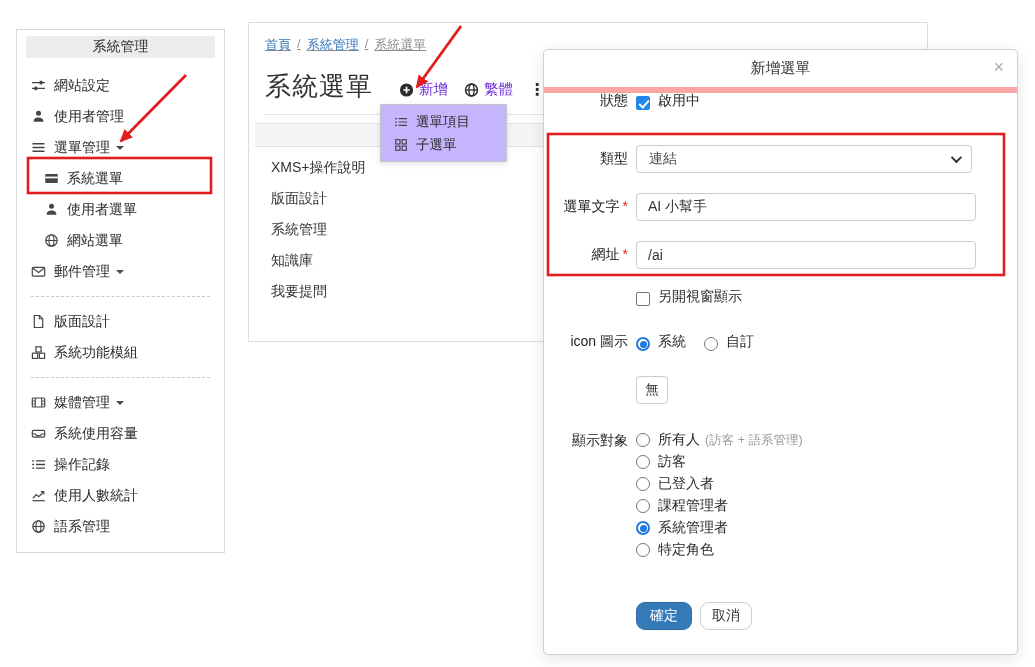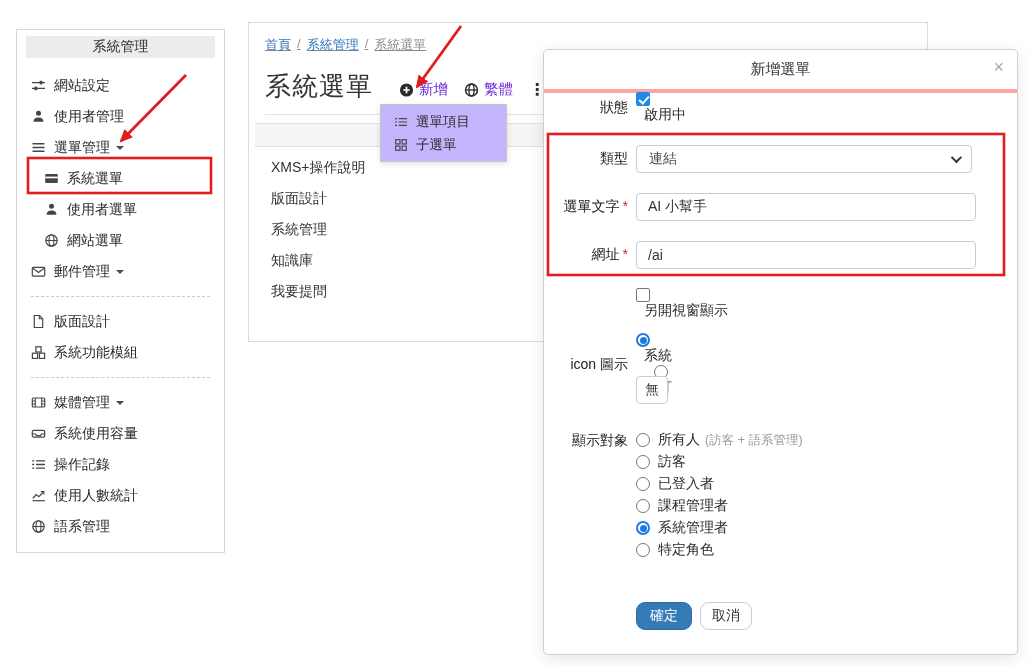--- a/index.html
+++ b/index.html
@@ -35,27 +35,27 @@
   .table-head { height:24px; background:#f5f5f5; border-top:1px solid #e2e2e2; border-bottom:1px solid #e2e2e2; margin:8px -10px 0 -10px; }
   .row-list { padding:5px 0 0 6px; }
   .row-item { line-height:31px; font-size:14px; color:#333; cursor:pointer; }
 
   
   .dropdown { position:absolute; left:380px; top:104px; width:127px; background:#c4b5fd; border:1px solid #c6c6c6; box-shadow:0 2px 6px rgba(0,0,0,.12); padding:5px 0; z-index:30; }
   .dropdown-item { display:flex; align-items:center; gap:8px; height:23px; padding:0 12px; font-size:13.5px; color:#2b2b2b; cursor:pointer; }
 
   
   .modal { position:absolute; left:543px; top:49px; width:475px; height:606px; background:#fff; border:1px solid #cfcfcf; border-radius:5px; box-shadow:0 4px 16px rgba(0,0,0,.10); z-index:20; }
-  .modal-header { position:relative; height:43px; border-bottom:4px solid #fca5a5; display:flex; align-items:center; justify-content:center;text-align:right; }
+  .modal-header { position:relative; height:43px; border-bottom:6px solid #fca5a5; display:flex; align-items:center; justify-content:center;text-align:right; }
   .modal-title { font-size:15px; color:#333; }
   .modal-close { position:absolute; right:13px; top:8px; font-size:18px; color:#a9a9a9; cursor:pointer; line-height:1; }
   .mrow { position:absolute; left:0; display:flex; align-items:center; width:100%; }
   .mlabel { width:84px; margin-right:8px; text-align:right; font-size:14px; color:#212121; flex:0 0 auto; }
   .req { color:#e11d1d; margin-left:3px; }
-  .mcontrol { display:flex; align-items:flex-start;flex-direction:column; }
+  .mcontrol { display:flex; align-items:flex-end; }
   .select-box { width:336px; height:28px; border:1px solid #c8cdd2; border-radius:4px; background:#fff; display:flex; align-items:center; justify-content:space-between; padding:0 12px; font-size:14px; color:#4a4a4a; cursor:pointer; }
   .chev { width:8px; height:8px; border-right:2px solid #333; border-bottom:2px solid #333; transform:rotate(45deg) translateY(-2px); }
   .text-input { width:340px; height:28px; border:1px solid #c8cdd2; border-radius:4px; padding:0 11px; font-size:14px; color:#333; font-family:"Liberation Sans","DejaVu Sans",sans-serif; outline:none; }
   .cb { width:14px; height:14px; border:1px solid #767676; border-radius:2px; background:#fff; position:relative; flex:0 0 auto; cursor:pointer; }
   .cb.checked { background:#2187e8; border-color:#2187e8; }
   .cb.checked::after { content:""; position:absolute; left:4px; top:1px; width:4px; height:8px; border:solid #fff; border-width:0 2px 2px 0; transform:rotate(42deg); }
   .radio { width:14px; height:14px; border:1px solid #757575; border-radius:50%; background:#fff; flex:0 0 auto; display:flex; align-items:center; justify-content:center; cursor:pointer; }
   .radio.checked { border:2px solid #1f7ae0; }
   .radio.checked::after { content:""; width:7px; height:7px; border-radius:50%; background:#1f7ae0; }
   .opt-label { font-size:14px; color:#2b2b2b; margin-left:8px; }

